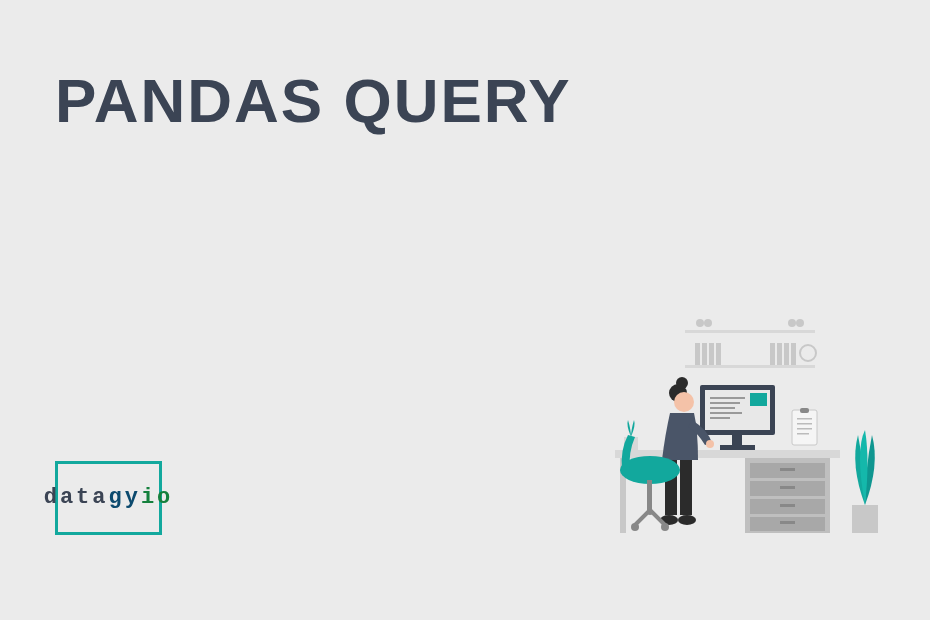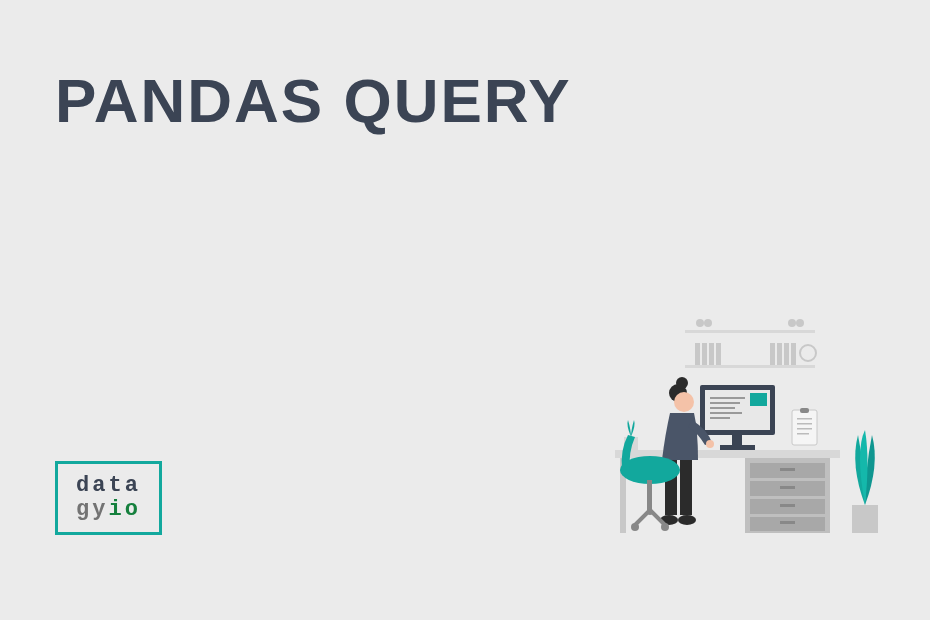--- a/index.html
+++ b/index.html
@@ -43,21 +43,21 @@
     }
     
     .logo {
       position: absolute;
       left: 55px;
       bottom: 85px;
       width: 107px;
       height: 74px;
       border: 3px solid #12a89d;
       display: flex;
-      flex-direction: column;
+      flex-direction: row;
       justify-content: center;
       align-items: center;
       padding: 8px 10px;
     }
     
     .logo-line1 {
       font-family: "Courier New", monospace;
       font-size: 22px;
       font-weight: bold;
       color: #3b4454;
@@ -67,21 +67,21 @@
     
     .logo-line2 {
       font-family: "Courier New", monospace;
       font-size: 22px;
       font-weight: bold;
       letter-spacing: 3px;
       line-height: 1.1;
     }
     
     .logo-gy {
-      color: #737373;
+      color: #0c4a6e;
     }
     
     .logo-io {
       color: #15803d;
     }
     
     .illustration {
       position: absolute;
       right: 30px;
       bottom: 55px;

